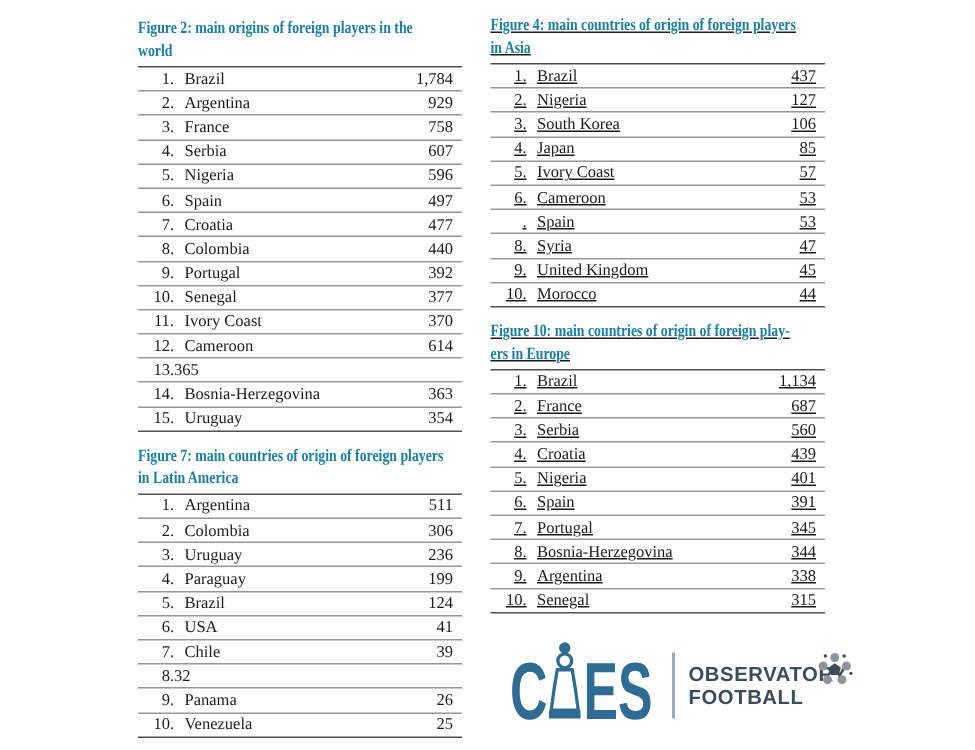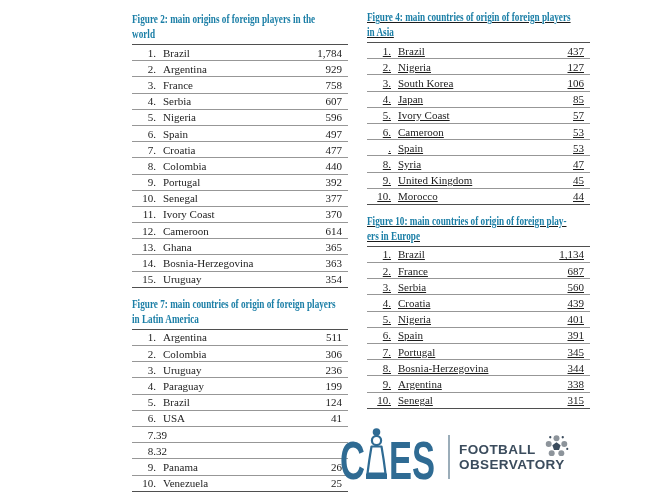--- a/index.html
+++ b/index.html
@@ -11,21 +11,21 @@
     --observatory-slate:#3b4c5d;
     --ball-gray:#8d949b;
     --divider-gray:#9badb9;
   }
   html,body{margin:0;padding:0;}
   body{
     width:650px;height:500px;background:#ffffff;position:relative;
     font-family:"Liberation Serif", serif;color:var(--body-text);
     overflow:hidden;
   }
-  .col{position:absolute;margin-left:40px;}
+  .col{position:absolute;}
   .col-left{left:92px;top:12px;width:216px;}
   .col-right{left:327px;top:10px;width:223px;text-decoration:underline;}
 
   .tbl-title{
     margin:0 0 2px 0;
     font-size:11.5px;line-height:15px;font-weight:bold;
     color:var(--heading-teal);
     transform:scaleX(0.80);transform-origin:0 0;
     white-space:nowrap;
   }
@@ -133,21 +133,20 @@
     <span class="cell-country">Ivory Coast</span>
     <span class="cell-value">370</span>
   </div>
         <div class="t-row">
     <span class="cell-rank">12.</span>
     <span class="cell-country">Cameroon</span>
     <span class="cell-value">614</span>
   </div>
         <div class="t-row">
     <span class="cell-rank">13.</span>
-    <span class="cell-country">Ghana</span>
     <span class="cell-value">365</span>
   </div>
         <div class="t-row">
     <span class="cell-rank">14.</span>
     <span class="cell-country">Bosnia-Herzegovina</span>
     <span class="cell-value">363</span>
   </div>
         <div class="t-row">
     <span class="cell-rank">15.</span>
     <span class="cell-country">Uruguay</span>
@@ -185,20 +184,21 @@
     <span class="cell-country">Brazil</span>
     <span class="cell-value">124</span>
   </div>
         <div class="t-row">
     <span class="cell-rank">6.</span>
     <span class="cell-country">USA</span>
     <span class="cell-value">41</span>
   </div>
         <div class="t-row">
     <span class="cell-rank">7.</span>
+    <span class="cell-country">Chile</span>
     <span class="cell-value">39</span>
   </div>
         <div class="t-row">
     <span class="cell-rank">8.</span>
     <span class="cell-value">32</span>
   </div>
         <div class="t-row">
     <span class="cell-rank">9.</span>
     <span class="cell-country">Panama</span>
     <span class="cell-value">26</span>
@@ -333,22 +333,22 @@
       <g>
         <circle cx="37.5" cy="5" r="3.8" fill="var(--cies-blue)"></circle>
         <circle cx="37.5" cy="13.5" r="4.6" fill="#ffffff" stroke="var(--cies-blue)" stroke-width="2.2"></circle>
         <path d="M32.5,19.5 C31,28 29.5,38 28.5,46.5 L46.5,46.5 C45.5,38 44,28 42.5,19.5 Z" fill="#ffffff" stroke="var(--cies-blue)" stroke-width="2.2" stroke-linejoin="round"></path>
         <rect x="27" y="46.5" width="21" height="5.5" fill="var(--cies-blue)"></rect>
       </g>
       <text x="50" y="52" textLength="46" lengthAdjust="spacingAndGlyphs">ES</text>
     </svg>
     <div class="logo-divider"></div>
     <div class="obs">
+      <div>OBSERVATORY</div>
       <div>FOOTBALL</div>
-      <div>OBSERVATORY</div>
       <svg class="ball-svg" viewBox="0 0 26 26" aria-hidden="true">
         <polygon points="13,8.5 17.3,11.6 15.6,16.7 10.4,16.7 8.7,11.6" fill="var(--observatory-slate)"></polygon>
         <circle cx="13" cy="4.5" r="3.1" fill="var(--ball-gray)"></circle>
         <circle cx="4.9" cy="10.4" r="3.1" fill="var(--ball-gray)"></circle>
         <circle cx="8" cy="19.9" r="3.1" fill="var(--ball-gray)"></circle>
         <circle cx="18" cy="19.9" r="3.1" fill="var(--ball-gray)"></circle>
         <circle cx="21.1" cy="10.4" r="3.1" fill="var(--ball-gray)"></circle>
         <circle cx="6.5" cy="3.4" r="1.2" fill="var(--observatory-slate)"></circle>
         <circle cx="19.5" cy="3.4" r="1.2" fill="var(--observatory-slate)"></circle>
         <circle cx="24.2" cy="15.5" r="1.1" fill="var(--observatory-slate)"></circle>

